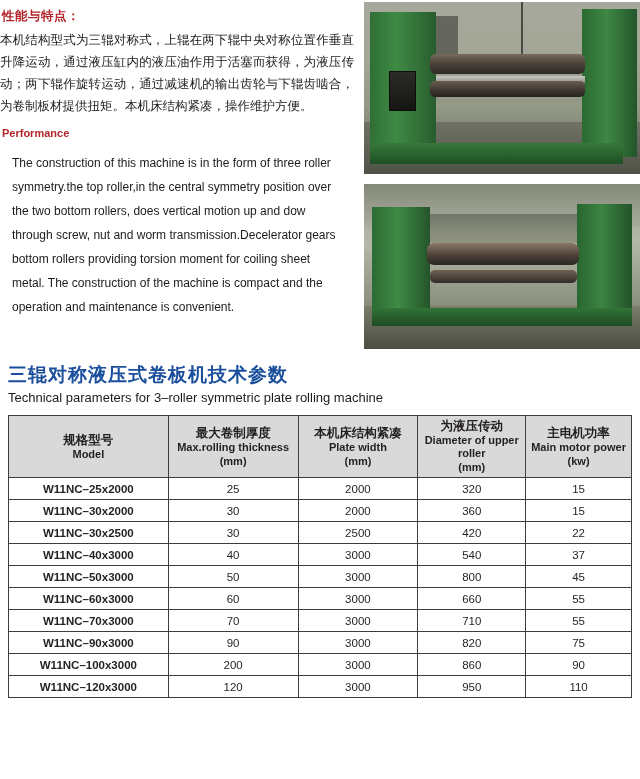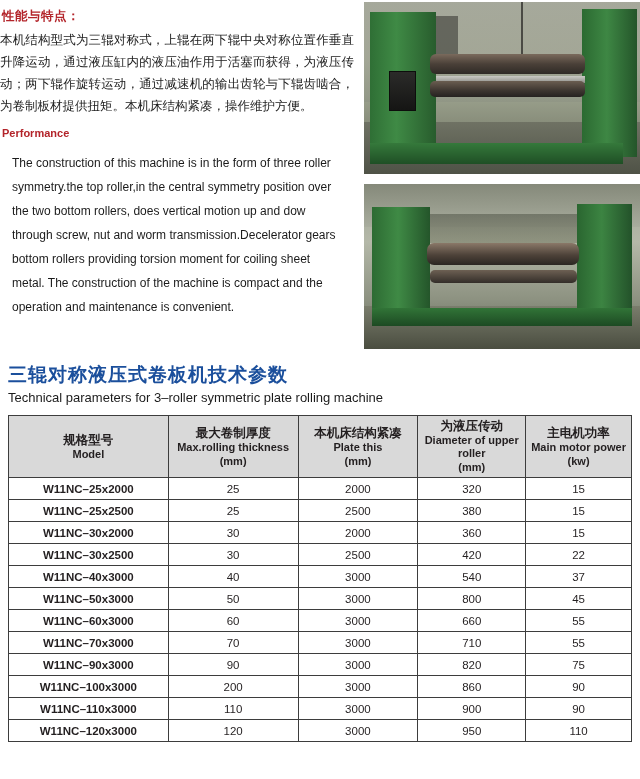--- a/index.html
+++ b/index.html
@@ -254,21 +254,21 @@
           <span class="th-cn">规格型号</span>
           <span class="th-en">Model</span>
         </th>
         <th>
           <span class="th-cn">最大卷制厚度</span>
           <span class="th-en">Max.rolling thickness</span>
           <span class="th-unit">(mm)</span>
         </th>
         <th>
           <span class="th-cn">本机床结构紧凑</span>
-          <span class="th-en">Plate this</span>
+          <span class="th-en">Plate width</span>
           <span class="th-unit">(mm)</span>
         </th>
         <th>
           <span class="th-cn">为液压传动</span>
           <span class="th-en">Diameter of upper roller</span>
           <span class="th-unit">(mm)</span>
         </th>
         <th>
           <span class="th-cn">主电机功率</span>
           <span class="th-en">Main motor power</span>
@@ -278,27 +278,20 @@
     </thead>
     <tbody>
       <tr>
         <td class="model">W11NC–25x2000</td>
         <td>25</td>
         <td>2000</td>
         <td>320</td>
         <td>15</td>
       </tr>
       <tr>
-        <td class="model">W11NC–25x2500</td>
-        <td>25</td>
-        <td>2500</td>
-        <td>380</td>
-        <td>15</td>
-      </tr>
-      <tr>
         <td class="model">W11NC–30x2000</td>
         <td>30</td>
         <td>2000</td>
         <td>360</td>
         <td>15</td>
       </tr>
       <tr>
         <td class="model">W11NC–30x2500</td>
         <td>30</td>
         <td>2500</td>
@@ -341,27 +334,20 @@
         <td>75</td>
       </tr>
       <tr>
         <td class="model">W11NC–100x3000</td>
         <td>200</td>
         <td>3000</td>
         <td>860</td>
         <td>90</td>
       </tr>
       <tr>
-        <td class="model">W11NC–110x3000</td>
-        <td>110</td>
-        <td>3000</td>
-        <td>900</td>
-        <td>90</td>
-      </tr>
-      <tr>
         <td class="model">W11NC–120x3000</td>
         <td>120</td>
         <td>3000</td>
         <td>950</td>
         <td>110</td>
       </tr>
     </tbody>
   </table>
 
 </div>

